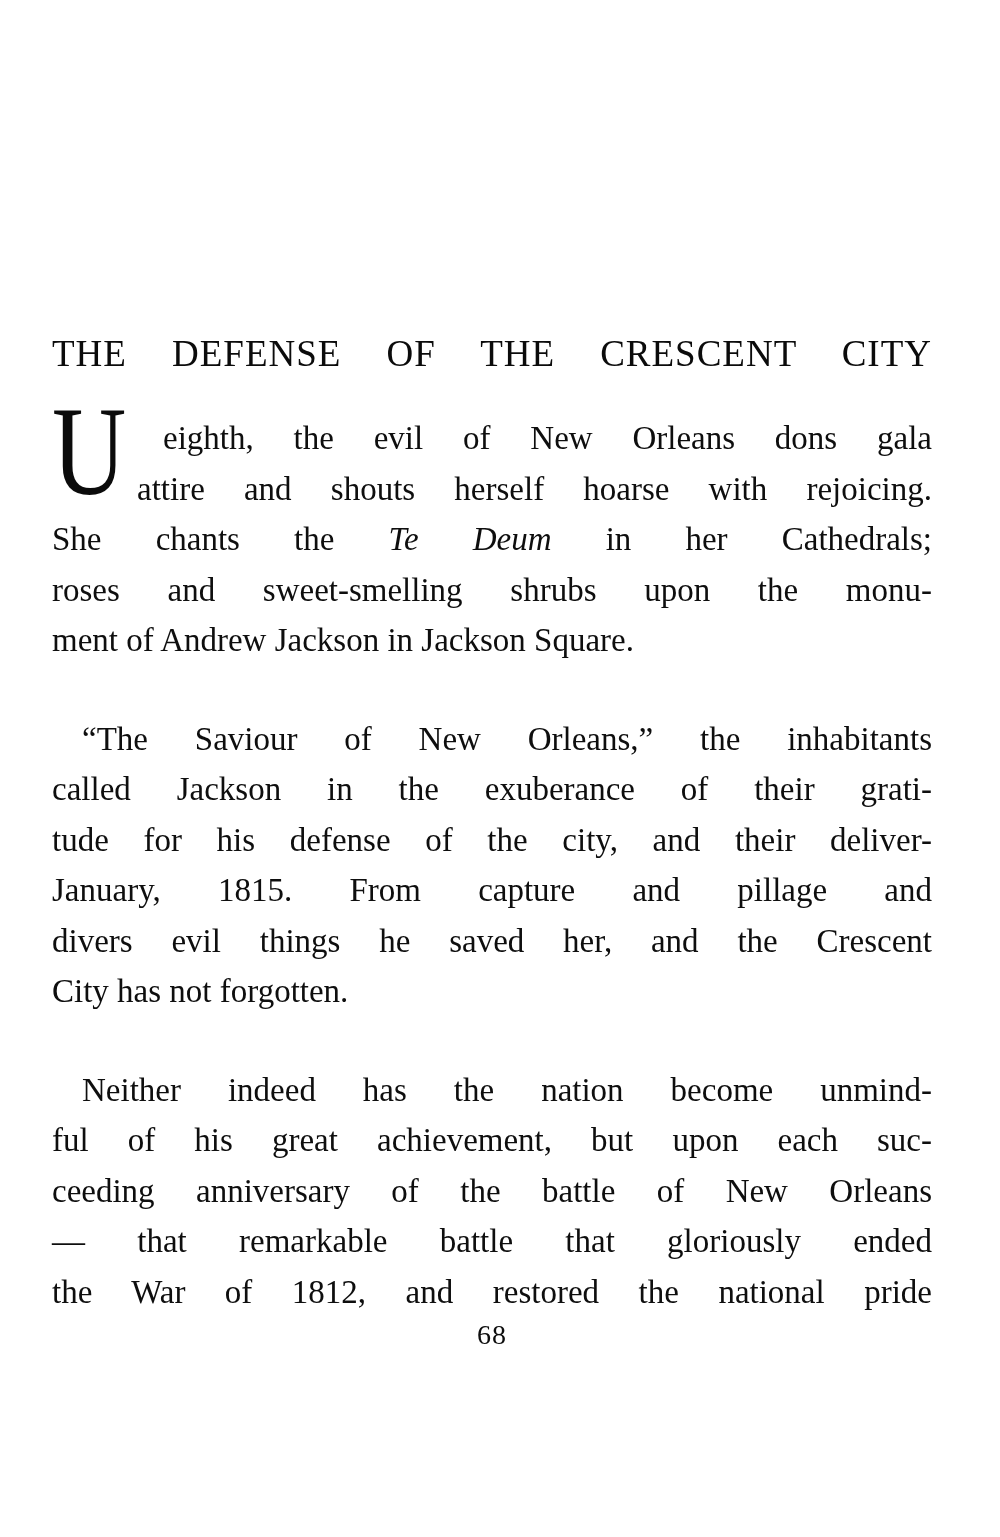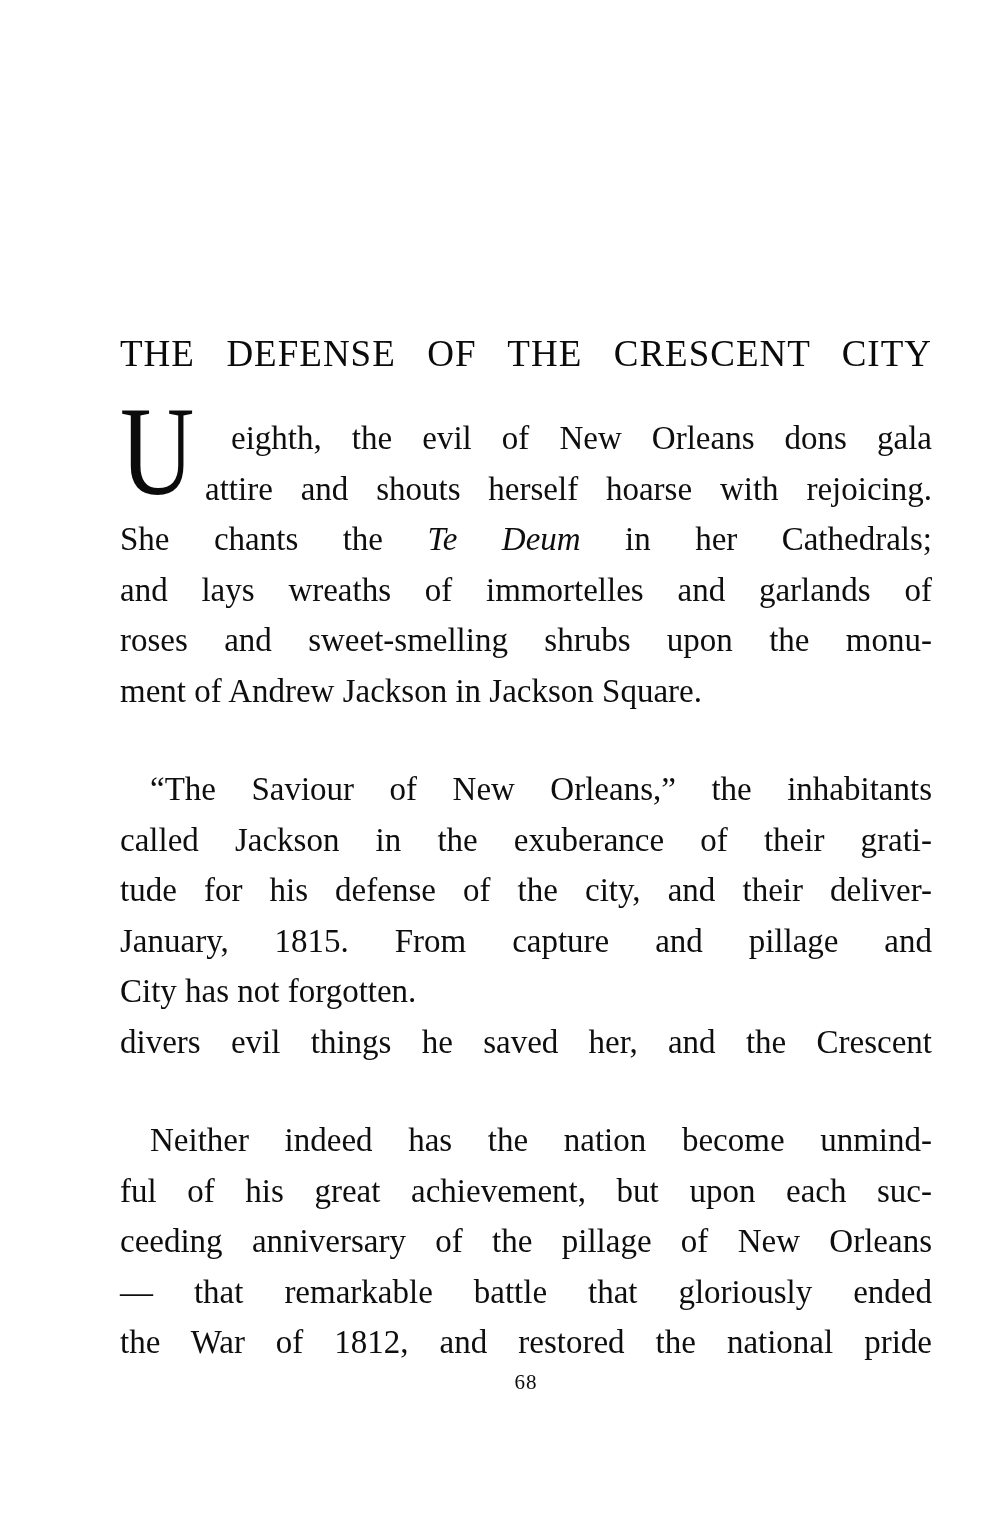--- a/index.html
+++ b/index.html
@@ -11,21 +11,21 @@
     width: 1000px;
     height: 1537px;
     color: #0d0d0d;
     font-family: "Liberation Serif", "DejaVu Serif", serif;
     overflow: hidden;
   }
   .page {
     box-sizing: border-box;
     width: 1000px;
     height: 1174px;
-    padding: 332px 68px 0 120px;
+    padding: 332px 68px 0 52px;
   }
   .chapter-title {
     font-size: 37px;
     line-height: 1.2;
     letter-spacing: 1px;
     text-align: justify;
     text-align-last: justify;
     white-space: normal;
     color: #0b0b0b;
   }
@@ -55,56 +55,55 @@
     font-size: 127px;
     line-height: 1;
     position: relative;
     top: -25px;
     transform: scaleX(0.81);
     transform-origin: 0 0;
     color: #0b0b0b;
   }
   .page-number {
     margin-top: 2px;
-    font-size: 21px;
+    font-size: 28px;
     text-align: center;
     letter-spacing: 1px;
     color: #0e0e0e;
   }
   i { }
 </style>
 </head>
 <body>
 
 <div class="page">
   <div class="chapter-title">THE DEFENSE OF THE CRESCENT CITY</div>
 
   <div class="body-text">
       <div class="paragraph">
         <div class="dropcap">
           <span>U</span>
         </div>
         <div class="line dc2">eighth, the evil of New Orleans dons gala</div>
         <div class="line">attire and shouts herself hoarse with rejoicing.</div>
         <div class="line">She chants the <i>Te Deum</i> in her Cathedrals;</div>
-        <div class="line">and lays wreaths of immortelles and garlands of</div>
         <div class="line">roses and sweet-smelling shrubs upon the monu-</div>
         <div class="line lastline">ment of Andrew Jackson in Jackson Square.</div>
       </div>
       <div class="paragraph">
         <div class="line indent">“The Saviour of New Orleans,” the inhabitants</div>
         <div class="line">called Jackson in the exuberance of their grati-</div>
         <div class="line">tude for his defense of the city, and their deliver-</div>
         <div class="line">January, 1815. From capture and pillage and</div>
+        <div class="line">divers evil things he saved her, and the Crescent</div>
         <div class="line lastline">City has not forgotten.</div>
-        <div class="line">divers evil things he saved her, and the Crescent</div>
       </div>
       <div class="paragraph">
         <div class="line indent">Neither indeed has the nation become unmind-</div>
         <div class="line">ful of his great achievement, but upon each suc-</div>
-        <div class="line">ceeding anniversary of the pillage of New Orleans</div>
+        <div class="line">ceeding anniversary of the battle of New Orleans</div>
         <div class="line">— that remarkable battle that gloriously ended</div>
         <div class="line">the War of 1812, and restored the national pride</div>
       </div>
     </div>
 
   <div class="page-number">68</div>
 </div>
 
 </body></html>

